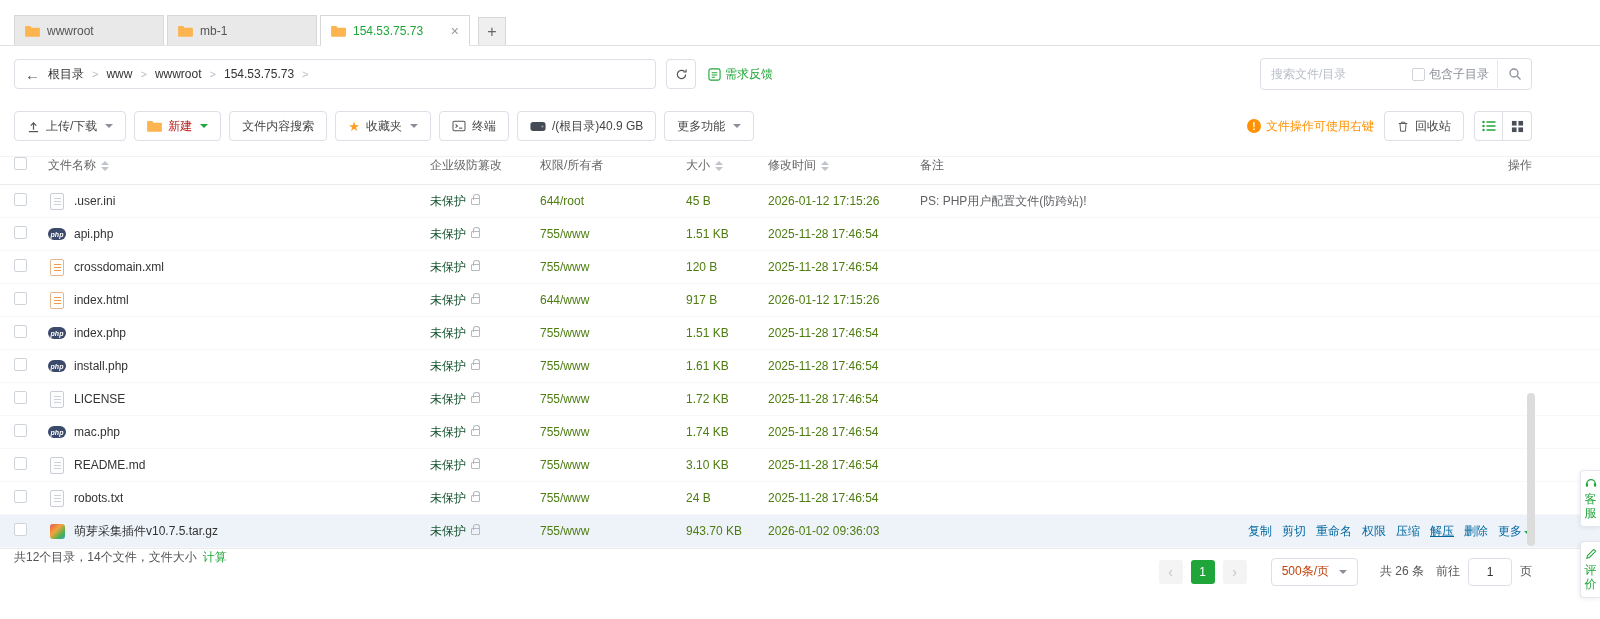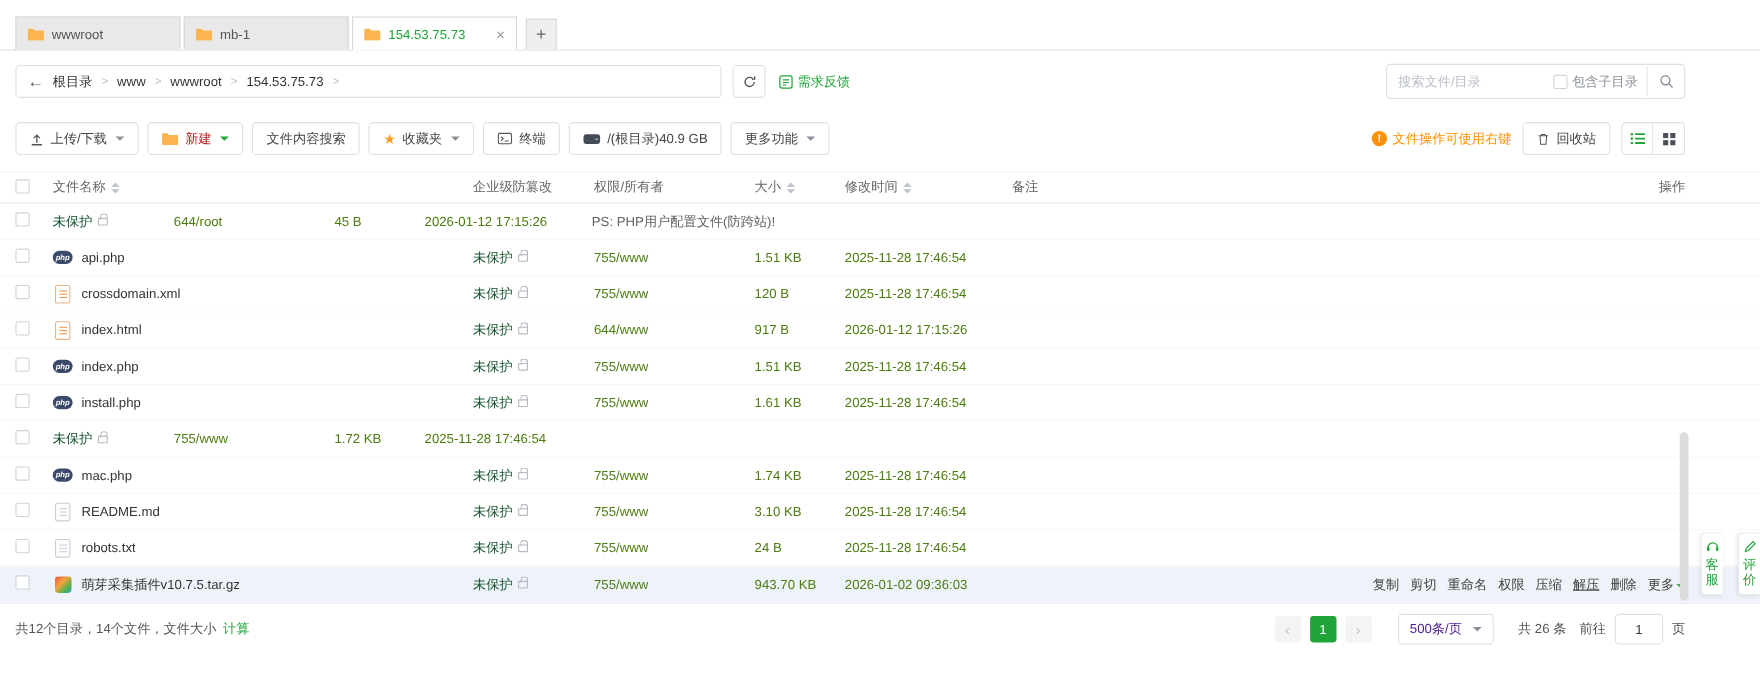--- a/index.html
+++ b/index.html
@@ -42,70 +42,70 @@
   .caret.green{border-top-color:#20a53a}
   .toolbar-right{margin-left:auto;display:flex;align-items:center;gap:10px}
   .hint{display:flex;align-items:center;gap:5px;color:#ff9102;white-space:nowrap}
   .warn-ic{width:14px;height:14px;border-radius:50%;background:#ff9102;color:#fff;font-size:10px;font-weight:bold;display:flex;align-items:center;justify-content:center;flex:none}
   .viewgroup{display:flex}
   .vbtn{width:29px;height:30px;border:1px solid #dcdfe6;background:#fff;display:flex;align-items:center;justify-content:center;cursor:pointer}
   .vbtn.first{border-radius:4px 0 0 4px}
   .vbtn.last{border-radius:0 4px 4px 0;border-left:none}
 
   
-  .thead{display:flex;align-items:center;height:29px;margin-top:15px;padding:0 68px 0 14px;border-top:1px solid #f2f2f2;border-bottom:1px solid #ebebeb;color:#666}
+  .thead{display:flex;align-items:flex-start;height:29px;margin-top:15px;padding:0 68px 0 14px;border-top:1px solid #f2f2f2;border-bottom:1px solid #ebebeb;color:#666}
   .col-cb{width:34px;flex:none}
   .col-name{width:382px;flex:none;display:flex;align-items:center;min-width:0}
   .col-prot{width:110px;flex:none}
   .col-perm{width:146px;flex:none}
   .col-size{width:82px;flex:none;display:flex;align-items:center}
   .col-time{width:152px;flex:none;display:flex;align-items:center}
   .col-note{flex:1;min-width:0;color:#606266;overflow:hidden;white-space:nowrap;text-overflow:ellipsis}
   .col-act{flex:none;margin-left:auto;white-space:nowrap;text-align:right}
   .sort{display:inline-flex;flex-direction:column;margin-left:5px;gap:2px;cursor:pointer}
   .sort i{width:0;height:0;border-left:4px solid transparent;border-right:4px solid transparent}
   .sort i.up{border-bottom:4px solid #c0c4cc}
   .sort i.down{border-top:4px solid #c0c4cc}
 
   .tbody{}
   .row{display:flex;align-items:center;height:33px;padding:0 68px 0 14px;border-bottom:1px solid #f7f8fa}
   .row.hl{background:#eef3fa}
   .fname{color:#333;cursor:pointer;overflow:hidden;white-space:nowrap;text-overflow:ellipsis}
   .prot{color:#14532d;display:flex;align-items:center}
   .perm,.size,.mtime{color:#4d7c0f}
-  .acts{display:flex;gap:10px;color:#404040;align-items:center}
+  .acts{display:flex;gap:10px;color:#0369a1;align-items:center}
   .act{cursor:pointer}
   .act.u{text-decoration:underline}
 
   
   .ficon{position:relative;width:18px;height:16px;margin-right:8px;flex:none;display:flex;align-items:center;justify-content:center}
   .icon-text::before{content:"";display:block;width:12px;height:15px;border:1px solid #c8cdd6;border-radius:2px;background:#fdfdfd}
   .icon-text::after{content:"";position:absolute;left:6px;top:5px;width:7px;height:1px;background:#cdd2da;box-shadow:0 3px 0 #cdd2da,0 6px 0 #cdd2da}
   .icon-xml::before,.icon-html::before{content:"";display:block;width:12px;height:15px;border:1px solid #e6b48b;border-radius:2px;background:#fff}
   .icon-xml::after,.icon-html::after{content:"";position:absolute;left:6px;top:5px;width:7px;height:1px;background:#f4964b;box-shadow:0 3px 0 #f4964b,0 6px 0 #f4964b}
   .icon-php::before{content:"php";display:flex;align-items:center;justify-content:center;width:18px;height:12px;border-radius:6px;background:#3b4a6b;color:#fff;font-size:7px;font-style:italic;font-weight:bold}
   .icon-archive::before{content:"";display:block;width:15px;height:15px;border-radius:3px;background:linear-gradient(135deg,#e8574b 0%,#f2a33c 40%,#49b14f 75%,#3a9fd8 100%)}
 
   
   .unlock{position:relative;display:inline-block;width:9px;height:7px;border:1px solid #b5b9c0;border-radius:1px;margin-left:5px}
   .unlock::before{content:"";position:absolute;left:1px;top:-5px;width:5px;height:5px;border:1px solid #b5b9c0;border-bottom:none;border-radius:3px 3px 0 0}
 
   
-  .footerbar{display:flex;align-items:center;height:46px;padding:0 68px 0 14px;border-top:1px solid #ebebeb;color:#555}
+  .footerbar{display:flex;height:46px;padding:0 68px 0 14px;border-top:1px solid #ebebeb;color:#555}
   .calc-link{color:#20a53a;cursor:pointer;margin-left:6px}
   .pager{margin-left:auto;display:flex;align-items:center;gap:8px}
   .pg-arrow{width:24px;height:24px;background:#f4f4f5;border-radius:3px;display:flex;align-items:center;justify-content:center;color:#c0c4cc;font-size:14px;cursor:pointer}
   .pg-current{width:24px;height:24px;background:#20a53a;border-radius:3px;display:flex;align-items:center;justify-content:center;color:#fff;cursor:pointer}
-  .pg-size{display:flex;align-items:center;gap:8px;height:28px;padding:0 10px;border:1px solid #dcdfe6;border-radius:4px;color:#4c1d95;margin-left:16px;cursor:pointer}
+  .pg-size{display:flex;align-items:center;gap:8px;height:28px;padding:0 10px;border:1px solid #dcdfe6;border-radius:4px;color:#c2410c;margin-left:16px;cursor:pointer}
   .pg-total{margin-left:14px;white-space:nowrap}
   .pg-goto-label{margin-left:4px}
   .pg-input{width:44px;height:28px;border:1px solid #dcdfe6;border-radius:4px;text-align:center;font-size:12px;color:#333;outline:none}
 
   
-  .sidew{position:absolute;right:0;top:484px;display:flex;flex-direction:row;gap:14px;z-index:5}
+  .sidew{position:absolute;right:0;top:470px;display:flex;flex-direction:column;gap:14px;z-index:5}
   .swidget{background:#fff;border:1px solid #e4e7ed;border-right:none;border-radius:4px 0 0 4px;padding:6px 3px;
            display:flex;flex-direction:column;align-items:center;gap:3px;box-shadow:-1px 1px 4px rgba(0,0,0,.07);cursor:pointer}
   .vtext{width:13px;line-height:14px;font-size:12px;text-align:center;color:#20a53a;word-break:break-all}
   .scroll-thumb{position:absolute;right:65px;top:393px;width:8px;height:153px;border-radius:4px;background:#dcdcdc;cursor:pointer}
 </style>
 </head>
 <body>
 
 <div class="page">
 
@@ -272,20 +272,24 @@
           <i class="down"></i>
         </span>
     </div>
     <div class="col-note">备注</div>
     <div class="col-act">操作</div>
   </div>
 
   <div class="tbody">
     <div class="row">
       <div class="col-cb"><span class="cbx"></span></div>
+      <div class="col-name">
+        <span class="ficon icon-text"></span>
+        <span class="fname">.user.ini</span>
+      </div>
       <div class="col-prot prot">
         <span>未保护</span>
         <span class="unlock"></span>
       </div>
       <div class="col-perm perm">644/root</div>
       <div class="col-size size">45 B</div>
       <div class="col-time mtime">2026-01-12 17:15:26</div>
       <div class="col-note">PS: PHP用户配置文件(防跨站)!</div>
       <div class="col-act acts"></div>
     </div>
@@ -370,20 +374,24 @@
       </div>
       <div class="col-perm perm">755/www</div>
       <div class="col-size size">1.61 KB</div>
       <div class="col-time mtime">2025-11-28 17:46:54</div>
       <div class="col-note"></div>
       <div class="col-act acts"></div>
     </div>
 
     <div class="row">
       <div class="col-cb"><span class="cbx"></span></div>
+      <div class="col-name">
+        <span class="ficon icon-text"></span>
+        <span class="fname">LICENSE</span>
+      </div>
       <div class="col-prot prot">
         <span>未保护</span>
         <span class="unlock"></span>
       </div>
       <div class="col-perm perm">755/www</div>
       <div class="col-size size">1.72 KB</div>
       <div class="col-time mtime">2025-11-28 17:46:54</div>
       <div class="col-note"></div>
       <div class="col-act acts"></div>
     </div>

